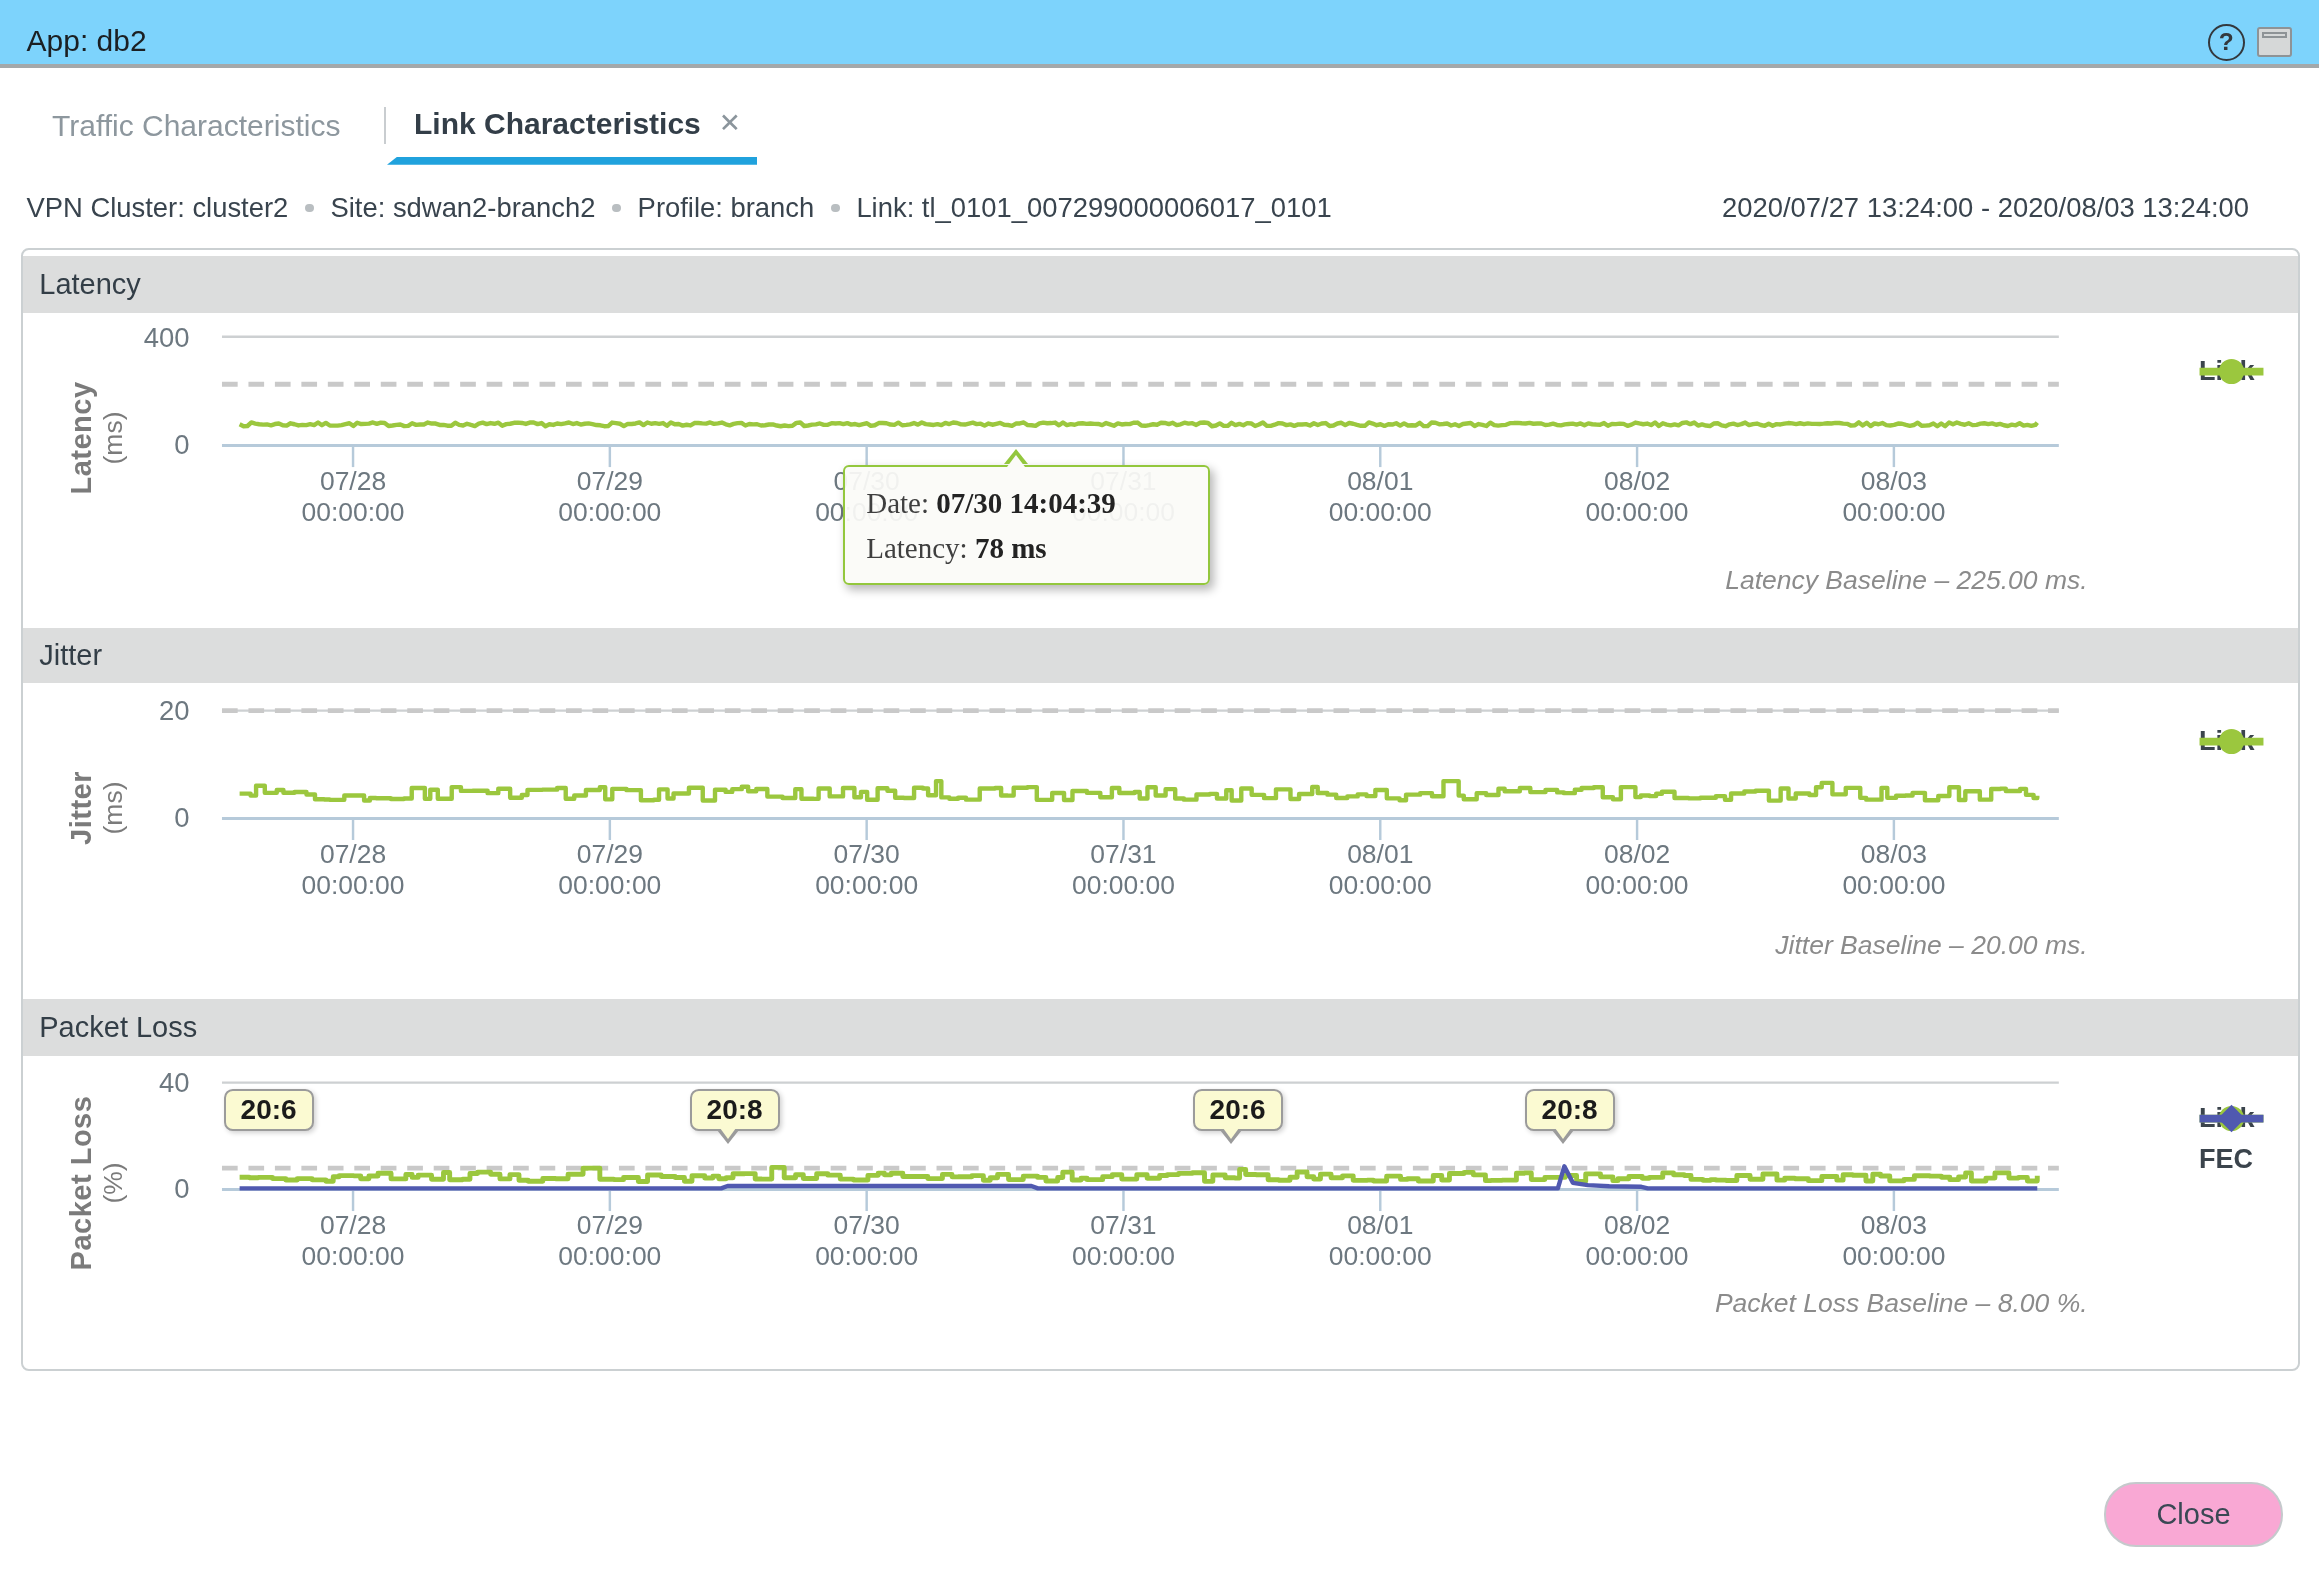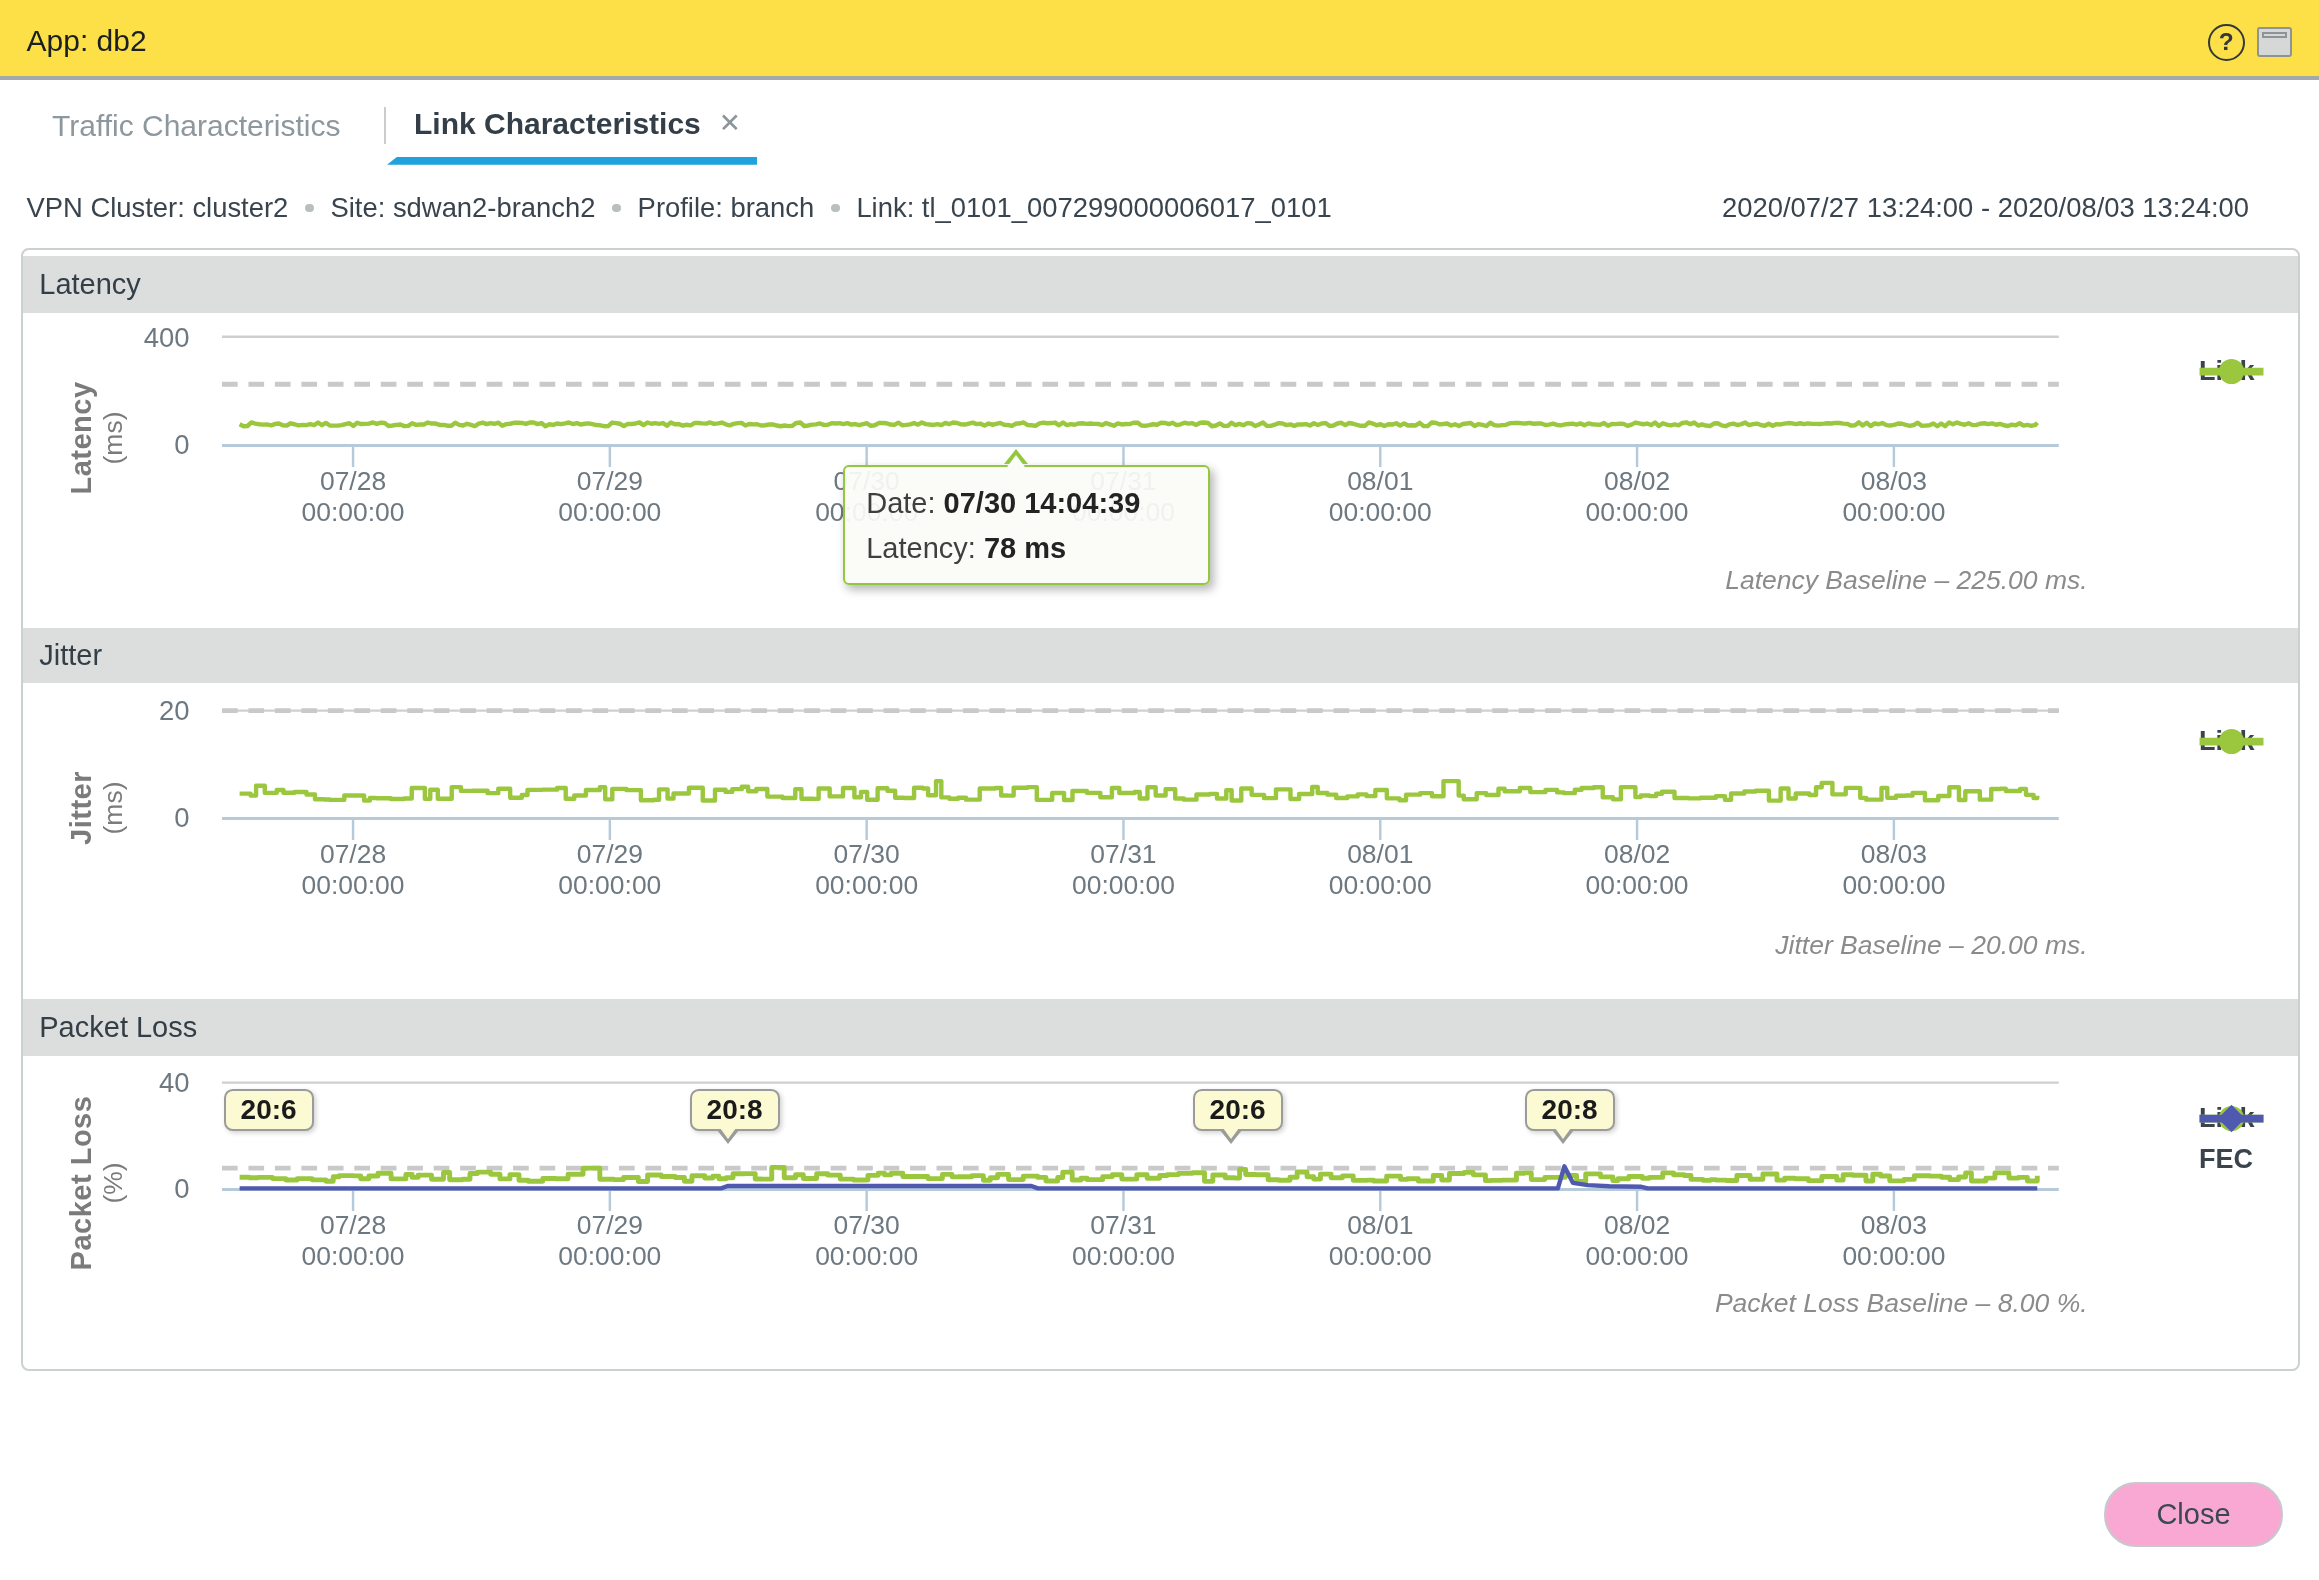--- a/index.html
+++ b/index.html
@@ -1,21 +1,21 @@
 <!DOCTYPE html>
 <html><head>
 <meta charset="utf-8">
 <style>
   html,body{margin:0;padding:0;background:#fff;}
   body{width:2319px;height:1581px;position:relative;overflow:hidden;
        font-family:"Liberation Sans",sans-serif;color:#39444e;}
 
   
-  .app-header{position:absolute;left:0;top:0;width:100%;height:80px;
-    background:#fde047;border-bottom:4.9px solid #a3a8aa;box-sizing:border-box;}
+  .app-header{position:absolute;left:0;top:0;width:100%;height:68px;
+    background:#7dd3fc;border-bottom:4.9px solid #a3a8aa;box-sizing:border-box;}
   .app-title{position:absolute;left:26.5px;top:23.5px;font-size:30px;font-weight:500;color:#1b1f22;}
   .header-icons{position:absolute;right:27.4px;top:23.5px;display:flex;align-items:center;gap:11.8px;}
   .help-icon{width:37px;height:37px;border:2.9px solid #33383d;border-radius:50%;
     display:flex;align-items:center;justify-content:center;font-size:24.5px;font-weight:700;color:#33383d;box-sizing:border-box;cursor:pointer;}
   .win-icon{width:35px;height:30px;border:2.9px solid #8e9396;border-radius:2.9px;position:relative;box-sizing:border-box;cursor:pointer;background:#d6d8d8;}
   .win-icon .bar{position:absolute;left:2.9px;right:2.9px;top:2.9px;height:5.9px;border:2px solid #8e9396;box-sizing:border-box;}
 
   
   .tabbar{position:absolute;left:0;top:85px;width:100%;height:81px;background:#fff;}
   .tab-inactive{position:absolute;left:52px;top:23.5px;font-size:30px;color:#8d979e;cursor:pointer;}
@@ -48,21 +48,21 @@
 
   .legend{position:absolute;right:43px;display:flex;flex-direction:column;gap:9.8px;}
   .legend-row{display:flex;align-items:center;gap:13.7px;cursor:pointer;}
   .legend-label{font-size:27px;font-weight:600;color:#3b444c;}
 
   .baseline-note{position:absolute;right:210px;font-style:italic;font-size:26.5px;color:#8b8b8b;white-space:nowrap;}
 
   
   .tooltip{position:absolute;top:152px;width:367px;height:120px;box-sizing:border-box;
     background:rgba(251,251,247,.93);border:2.9px solid #93c73d;border-radius:5.9px;
-    box-shadow:3.9px 4.9px 9.8px rgba(0,0,0,.28);padding:13.7px 21.6px;z-index:5;}
+    box-shadow:3.9px 4.9px 9.8px rgba(0,0,0,.28);padding:13.7px 21.6px;z-index:5;font-family:Liberation Serif, serif;}
   .tooltip:before{content:"";position:absolute;top:-17.6px;left:159px;
     border:12.7px solid transparent;border-bottom:15.7px solid #93c73d;border-top:none;}
   .tooltip:after{content:"";position:absolute;top:-11.8px;left:162px;
     border:9.8px solid transparent;border-bottom:12.7px solid #fbfbf7;border-top:none;}
   .tt-line{font-size:29px;color:#3f3f3f;line-height:45px;white-space:nowrap;}
   .tt-line b{color:#232323;}
 
   
   .callout{position:absolute;top:33px;width:90px;height:42px;box-sizing:border-box;
     background:#fbfad2;border:2px solid #9b9b9b;border-radius:8.8px;

